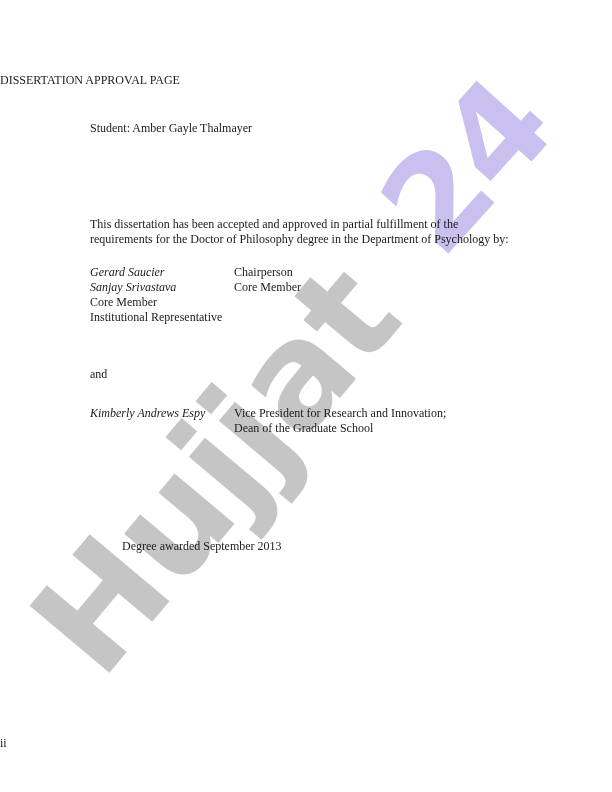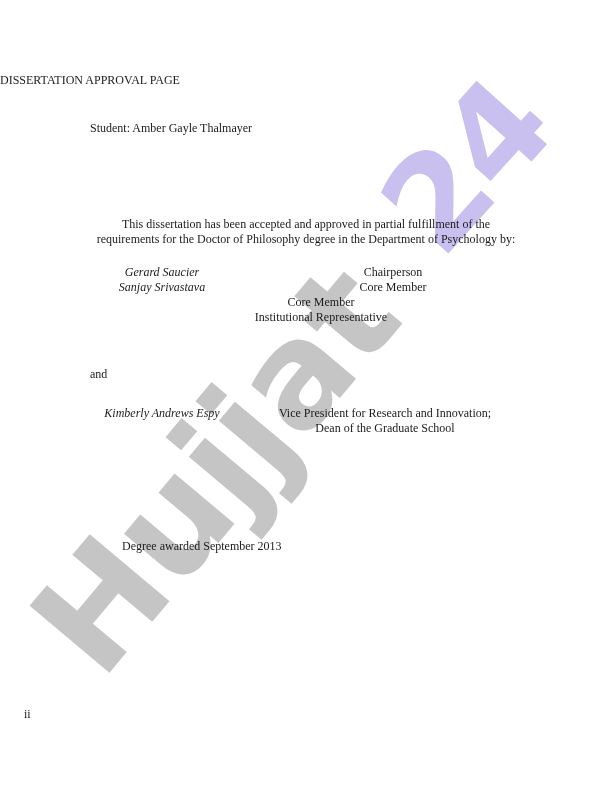--- a/index.html
+++ b/index.html
@@ -40,40 +40,39 @@
     font-size: 130px;
     letter-spacing: -4px;
     transform: translate(-50%, -50%) rotate(-48deg);
   }
   
   .txt {
     position: absolute;
     z-index: 1;
     left: 90px;
     line-height: 15px;
-    text-align: center;
   }
   .centered {
     left: 0;
     right: 0;
     text-align: left;
   }
   .doc-title    { top: 73px; }
   .student-line { top: 121px; }
   .title-line   { top: 157px; }
   .accept-par   { top: 217px; width: 432px; }
   .committee    { top: 265px; right: 60px; }
   .row          { display: flex; }
   .row .name    { width: 144px; flex: 0 0 144px; font-style: italic; }
   .row .role    { flex: 1; }
   .conjunction  { top: 351px; margin-top: 16px; }
   .dean-block   { top: 406px; right: 76px; }
   .sig-note     { top: 494px; width: 470px; }
   .degree-line  { top: 539px; margin-left: 32px; }
-  .page-number  { top: 707px; padding-left: 24px; }
+  .page-number  { top: 736px; }
 </style>
 </head>
 <body>
 
 <div class="page">
 
   <div class="watermark wm-hujjat" style="color: rgb(197, 197, 197);">Hujjat</div>
   <div class="watermark wm-24" style="color: rgb(201, 192, 239);">24</div>
 
   <div class="txt centered doc-title">DISSERTATION APPROVAL PAGE</div>

